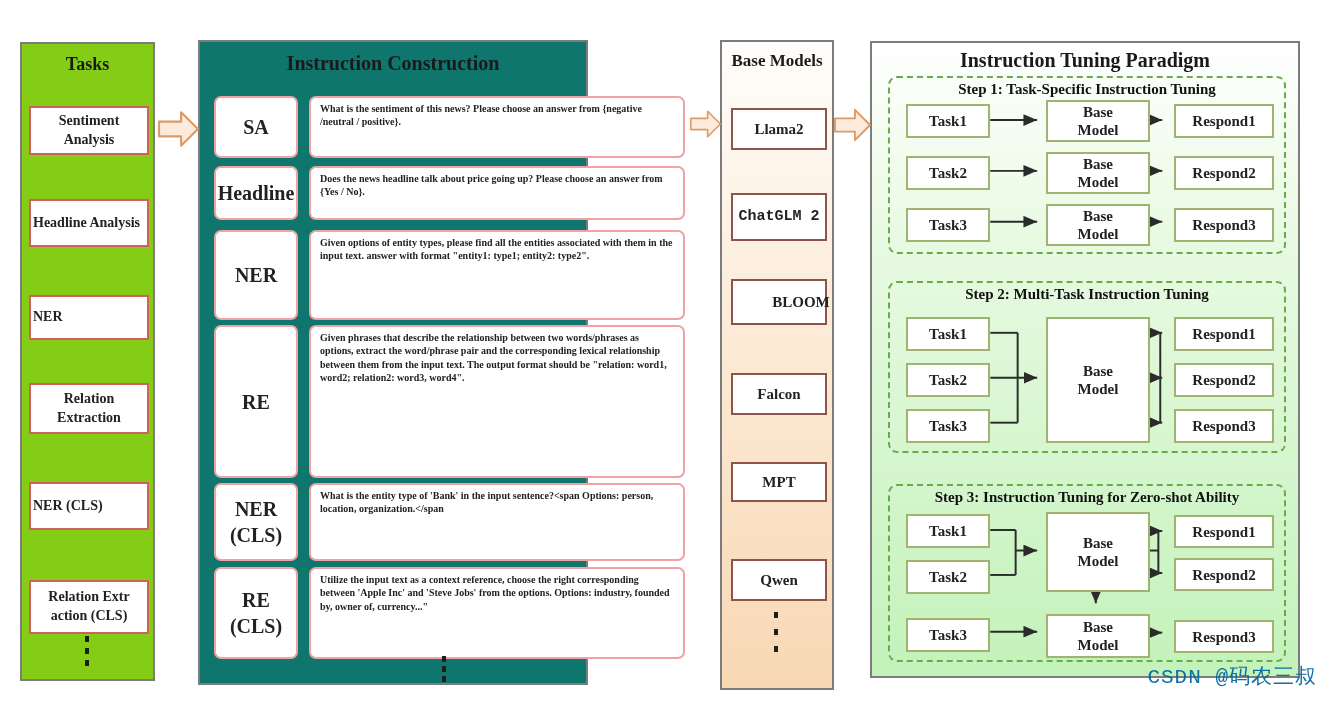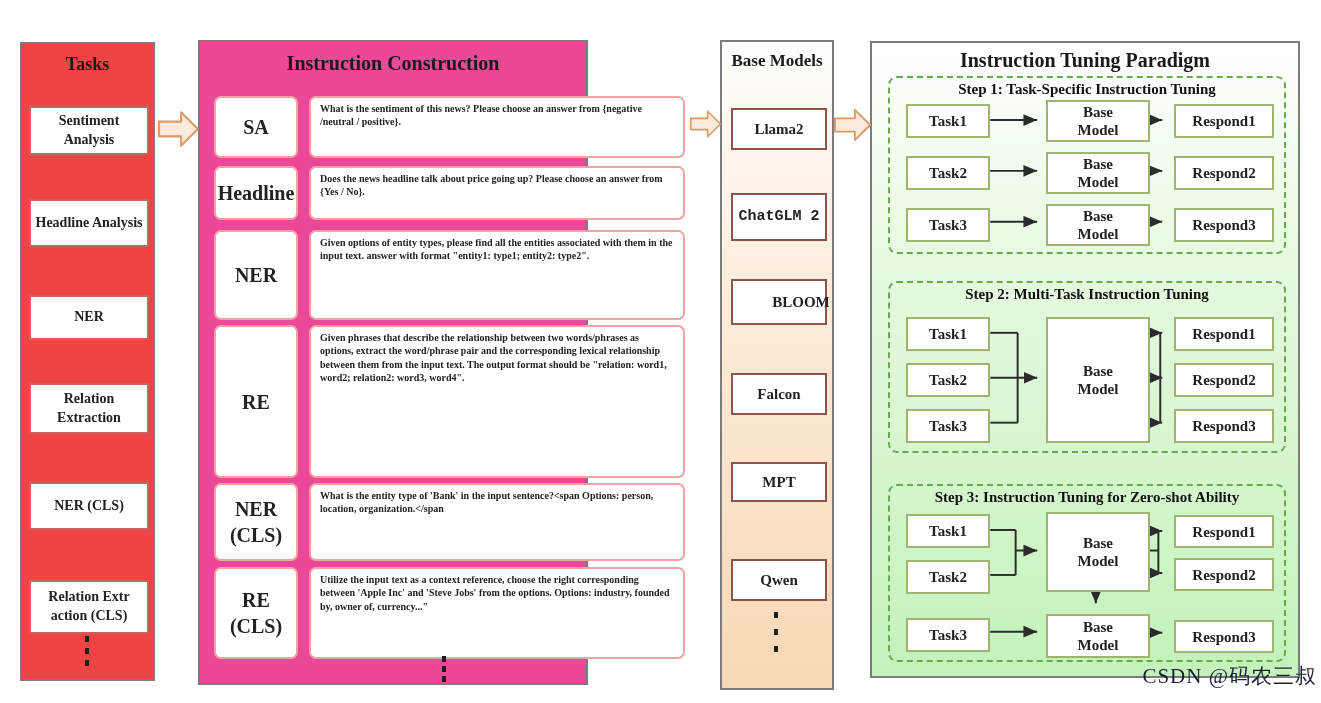--- a/index.html
+++ b/index.html
@@ -3,34 +3,34 @@
 <meta charset="utf-8">
 <style>
   * { margin:0; padding:0; box-sizing:border-box; }
   body { background:#fff; font-family:"Liberation Serif","DejaVu Serif",serif; }
   .stage { position:relative; width:1321px; height:703px; background:#fff; overflow:hidden; }
 
   .panel { position:absolute; border:2px solid #7c7c7c; }
   .panel h2 { text-align:center; font-weight:bold; color:#1a1a1a; }
 
   
-  .tasks { left:20px; top:42px; width:135px; height:639px; background:#ef4444; }
+  .tasks { left:20px; top:42px; width:135px; height:639px; background:#84cc16; }
   .tasks h2 { font-size:18px; margin-top:10px; }
   .tbox { position:absolute; left:7px; width:120px; background:#fff; border:2px solid #d0605c;
-          display:flex; align-items:center; justify-content:center; text-align:center;
+          display:flex; align-items:center; text-align:center;
           font-weight:bold; font-size:14px; line-height:1.35; color:#222; padding:2px; }
   .t0 { top:62px;  height:49px; }
   .t1 { top:155px; height:48px; }
   .t2 { top:251px; height:45px; }
   .t3 { top:339px; height:51px; }
   .t4 { top:438px; height:48px; }
   .t5 { top:536px; height:54px; }
 
   
-  .instr { left:198px; top:40px; width:390px; height:645px; background:#ec4899; }
+  .instr { left:198px; top:40px; width:390px; height:645px; background:#0f766e; }
   .instr h2 { font-size:20px; margin-top:10px; }
   .irow { position:absolute; left:0; width:100%; }
   .ilabel { position:absolute; left:14px; width:84px; height:100%; background:#fff;
             border:2px solid #f2a2a2; border-radius:7px; display:flex; align-items:center;
             justify-content:center; text-align:center; font-weight:bold; font-size:20px;
             line-height:1.3; color:#222; }
   .itext { position:absolute; left:109px; width:376px; height:100%; background:#fff;
            border:2px solid #f2a2a2; border-radius:7px; font-weight:bold; font-size:10px;
            line-height:1.34; color:#222; padding:4px 9px; }
   .r0 { top:54px;  height:62px; }
@@ -92,22 +92,22 @@
   
   .vdots { position:absolute; z-index:5; }
   .vdots i { display:block; width:4px; height:6px; background:#1e1e1e; margin:0 auto 6px; }
   .dots-tasks { left:85px;  top:636px; }
   .dots-instr { left:442px; top:656px; }
   .dots-instr i { margin-bottom:4px; }
   .dots-base  { left:774px; top:612px; }
   .dots-base i { margin-bottom:11px; }
 
   .watermark { position:absolute; right:4px; top:662px; font-size:21px;
-               font-family:Liberation Serif, serif;
-               color:#0f172a; opacity:.95; letter-spacing:1px; z-index:6; }
+               font-family:Liberation Mono, monospace;
+               color:#0369a1; opacity:.95; letter-spacing:1px; z-index:6; }
 </style>
 </head>
 <body>
 
 <div class="stage">
 
   <section class="panel tasks">
     <h2>Tasks</h2>
     <div class="tbox t0">
         <span>Sentiment Analysis</span>

